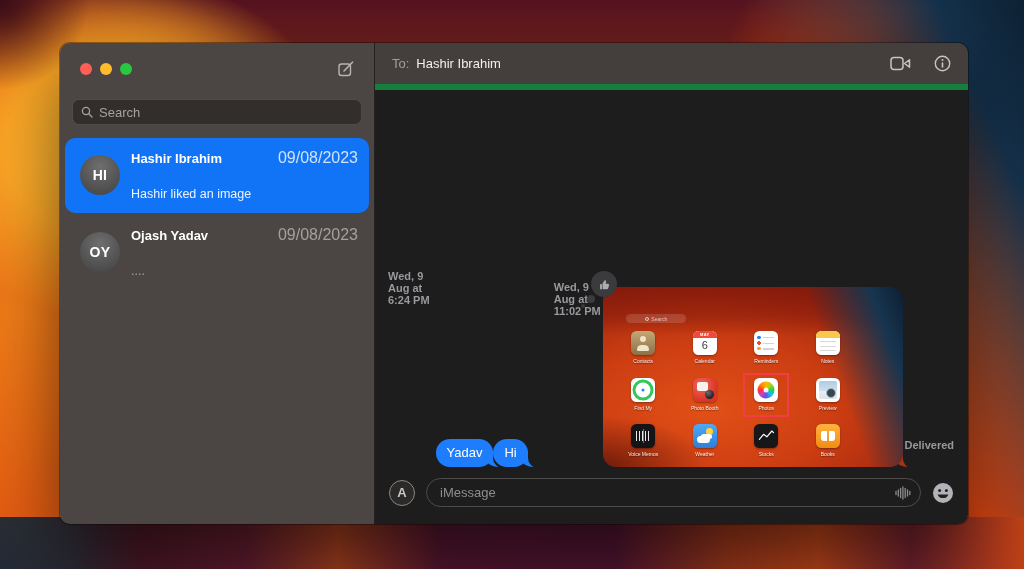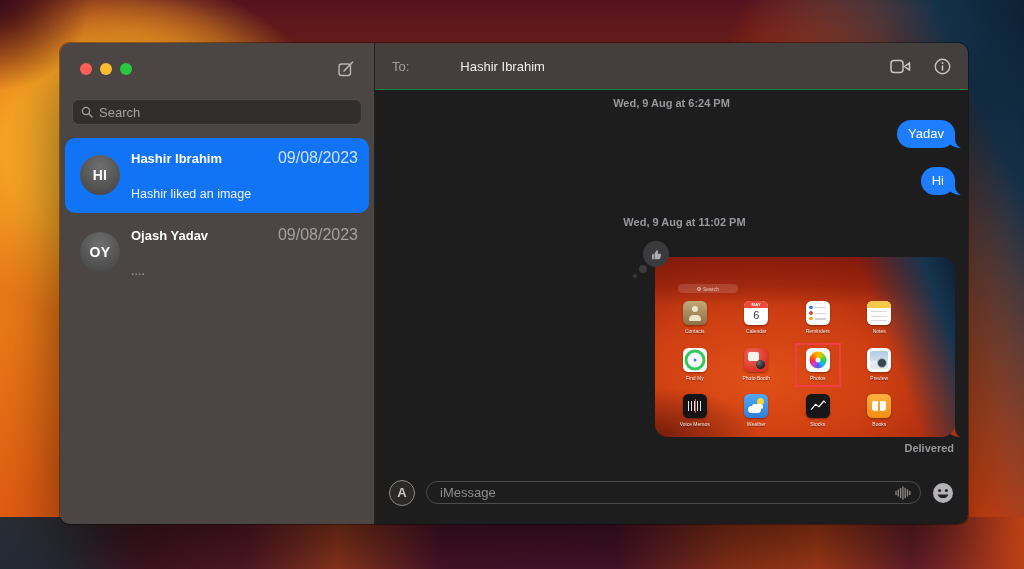--- a/index.html
+++ b/index.html
@@ -45,26 +45,26 @@
     color:#fff; font-size:14px; font-weight:bold; letter-spacing:.3px; }
   .convo-main { flex:1; min-width:0; padding-top:1px; }
   .convo-line1 { display:flex; align-items:baseline; }
   .convo-name { color:#fff; font-weight:bold; font-size:13px; }
   .convo-date { margin-left:auto; font-size:16px; color:#a3a09d; }
   .convo.selected .convo-date { color:rgba(255,255,255,.8); }
   .convo-preview { margin-top:20px; font-size:12.5px; color:#a3a09d; white-space:nowrap; overflow:hidden; }
   .convo.selected .convo-preview { color:rgba(255,255,255,.92); }
   
   .chat { flex:1; display:flex; flex-direction:column; background:#1e1d1d; min-width:0; }
-  .chat-header { height:47px; background:#443f3d; border-bottom:1px solid #15803d; display:flex; align-items:center; padding:0 17px;gap:44px; }
+  .chat-header { height:47px; background:#443f3d; border-bottom:6px solid #15803d; display:flex; align-items:center; padding:0 17px; }
   .to-label { color:#a19e9b; font-size:13px; margin-right:7px; }
   .recipient { color:#f1f0ef; font-size:13px; }
   .header-actions { margin-left:auto; display:flex; align-items:center; gap:23px; }
   .icon-btn { background:none; border:none; cursor:pointer; display:flex; padding:0; }
-  .messages { flex:1; position:relative; display:flex; flex-direction:column; padding:7px 13px 0; overflow:hidden; }
+  .messages { flex:1; position:relative; display:flex; flex-direction:row; padding:19px 13px 0; overflow:hidden; }
   .ts { align-self:center; color:#98989d; font-size:11px; font-weight:600; }
   .bubble { position:relative; align-self:flex-end; background:#1d7dfc; color:#fff; font-size:13px;
     padding:6px 11px 7px; border-radius:17px; max-width:70%; }
   .bubble::before { content:''; position:absolute; right:-6px; bottom:0; width:16px; height:16px;
     background:#1d7dfc; border-bottom-left-radius:16px 14px; }
   .bubble::after { content:''; position:absolute; right:-16px; bottom:-1px; width:16px; height:18px;
     background:#1e1d1d; border-bottom-left-radius:10px; }
   .bubble .txt { position:relative; z-index:1; }
   .b-hello { margin-top:11px; }
   .b-hi { margin-top:19px; }
@@ -150,21 +150,21 @@
   .tapback { position:absolute; top:-16px; left:-12px; width:26px; height:26px; border-radius:50%;
     background:#3b3a3c; display:flex; align-items:center; justify-content:center; z-index:3; border:none; cursor:pointer; }
   .tapback::before { content:''; position:absolute; left:-4px; bottom:-6px; width:8px; height:8px; border-radius:50%; background:#3b3a3c; }
   .tapback::after { content:''; position:absolute; left:-10px; bottom:-11px; width:4px; height:4px; border-radius:50%; background:#3b3a3c; }
   .delivered { align-self:flex-end; font-size:11px; font-weight:600; color:#98989d; margin:5px 1px 16px; }
   
   .input-bar { height:57px; display:flex; align-items:center; gap:11px; padding:0 14px 6px; }
   .apps-btn { width:26px; height:26px; border-radius:50%; border:1.5px solid #8a8884; background:#2b2a29;
     color:#c9c7c4; font-size:13px; font-weight:bold; display:flex; align-items:center; justify-content:center;
     font-family:inherit; cursor:pointer; }
-  .msg-field { flex:1; height:23px; border:1px solid #4d4c4b; border-radius:15px; display:flex; align-items:center;
+  .msg-field { flex:1; height:29px; border:1px solid #4d4c4b; border-radius:15px; display:flex; align-items:center;
     padding:0 9px 0 13px; }
   .msg-field input { flex:1; background:none; border:none; outline:none; color:#fff; font-size:13px; font-family:inherit; min-width:0; }
   .msg-field input::placeholder { color:#8e8d8c; }
   .wave-btn, .emoji-btn { background:none; border:none; display:flex; cursor:pointer; padding:0; }
 </style>
 </head>
 <body>
 
 <div class="wall-bottom"></div>
 

